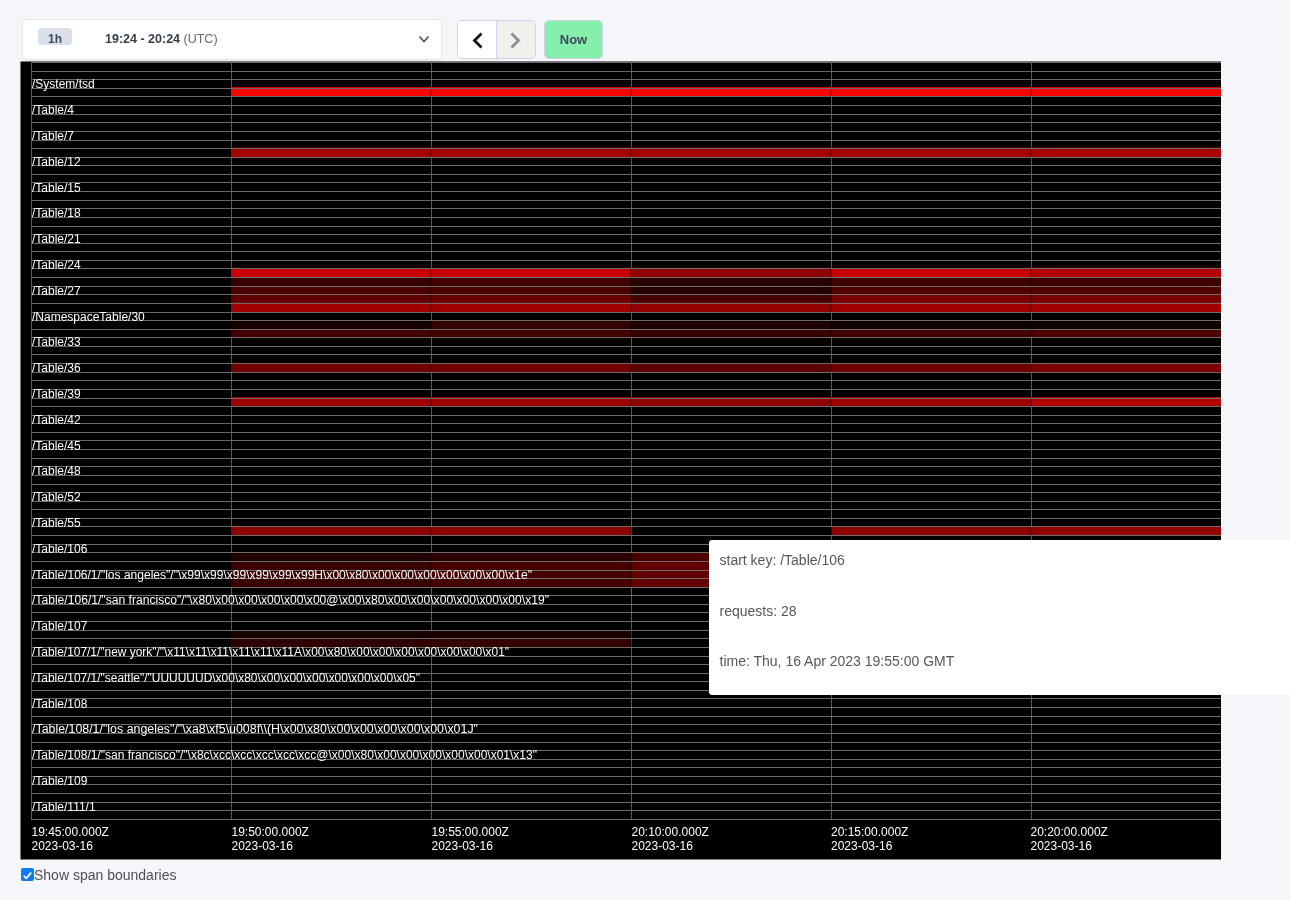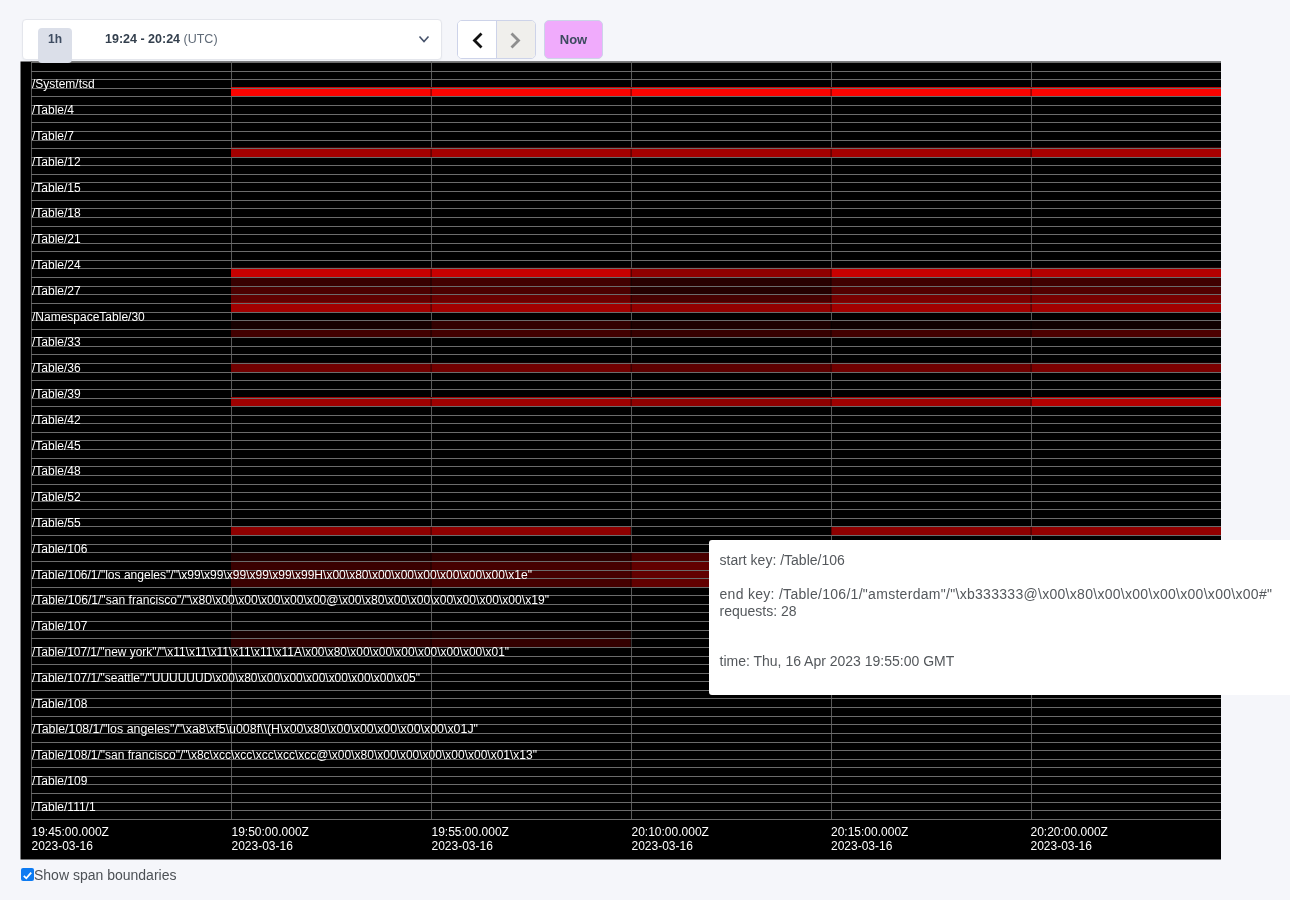--- a/index.html
+++ b/index.html
@@ -279,43 +279,42 @@
 <text x="631.5" y="831.5" dominant-baseline="central">20:10:00.000Z</text>
 <text x="631.5" y="845.5" dominant-baseline="central">2023-03-16</text>
 <text x="831.0" y="831.5" dominant-baseline="central">20:15:00.000Z</text>
 <text x="831.0" y="845.5" dominant-baseline="central">2023-03-16</text>
 <text x="1030.5" y="831.5" dominant-baseline="central">20:20:00.000Z</text>
 <text x="1030.5" y="845.5" dominant-baseline="central">2023-03-16</text>
 </g>
 </svg>
 
 <div class="abs" style="left:22px;top:19px;width:418px;height:39px;background:#fff;border:1px solid #e4e6ec;border-radius:4px;box-shadow:0 1px 2px rgba(30,40,80,0.04);">
-  <div class="abs" style="left:15px;top:8px;width:34px;height:35px;background:#dbdfe9;border-radius:4px;font-size:12px;font-weight:bold;color:#3e4c61;text-align:center;line-height:23px;">1h</div>
+  <div class="abs" style="left:15px;top:8px;width:34px;height:17px;background:#dbdfe9;border-radius:4px;font-size:12px;font-weight:bold;color:#3e4c61;text-align:center;line-height:23px;">1h</div>
   <div class="abs" style="left:59px;top:0;height:39px;line-height:39px;font-size:12.5px;color:#333f4d;white-space:nowrap;margin-left:23px;"><b>19:24 - 20:24</b> <span style="color:#5f6a77;">(UTC)</span></div>
   <svg class="abs" style="left:395px;top:14px;" width="12" height="10" viewBox="0 0 12 10">
       <path d="M1.5 2.5 L6 7.5 L10.5 2.5" fill="none" stroke="#46536b" stroke-width="1.6"></path>
     </svg>
 </div>
 <div class="abs" style="left:457px;top:20px;width:77px;height:37px;border:1px solid #cdd3e9;border-radius:5px;background:#fff;overflow:hidden;display:flex;">
   <div style="width:38px;height:37px;background:#fff;border-right:1px solid #cdd3e9;position:relative;">
     <svg class="abs" style="left:14px;top:11px;" width="11" height="17" viewBox="0 0 11 17">
         <path d="M9.5 1.5 L2.5 8.5 L9.5 15.5" fill="none" stroke="#111" stroke-width="2.8"></path>
       </svg>
   </div>
   <div style="width:38px;height:37px;background:#f0efec;position:relative;">
     <svg class="abs" style="left:13px;top:11px;" width="11" height="17" viewBox="0 0 11 17">
         <path d="M1.5 1.5 L8.5 8.5 L1.5 15.5" fill="none" stroke="#8e8e8e" stroke-width="2.8"></path>
       </svg>
   </div>
 </div>
-<div class="abs" style="left:544px;top:20px;width:57px;height:37px;background:#f0abfc;border:1px solid #cdd3e9;border-radius:5px;font-size:13px;font-weight:bold;color:#3c4a5e;text-align:center;line-height:37px;">Now</div>
+<div class="abs" style="left:544px;top:20px;width:57px;height:37px;background:#86efac;border:1px solid #cdd3e9;border-radius:5px;font-size:13px;font-weight:bold;color:#3c4a5e;text-align:center;line-height:37px;">Now</div>
 
 <div class="abs" style="left:709px;top:540px;width:571px;height:155px;background:#ffffff;border-radius:3px;font-size:14px;color:#54585c;padding-left:20px;">
   <div class="abs" style="left:10.5px;top:12px;white-space:nowrap;">start key: /Table/106</div>
-  <div class="abs" style="left:10.5px;top:46px;white-space:nowrap;letter-spacing:0.29px;">end key: /Table/106/1/"amsterdam"/"\xb333333@\x00\x80\x00\x00\x00\x00\x00\x00#"</div>
   <div class="abs" style="left:10.5px;top:63px;white-space:nowrap;">requests: 28</div>
   <div class="abs" style="left:10.5px;top:112.5px;white-space:nowrap;">time: Thu, 16 Apr 2023 19:55:00 GMT</div>
 </div>
 
 <div class="abs" style="left:21px;top:868px;width:13px;height:13px;background:#0d7bf2;border-radius:2px;">
   <svg width="13" height="13" viewBox="0 0 13 13">
       <path d="M2.8 6.8 L5.3 9.3 L10.2 3.6" fill="none" stroke="#fff" stroke-width="1.8"></path>
     </svg>
 </div>
 <div class="abs" style="left:34px;top:868px;height:14px;line-height:14px;font-size:14px;color:#4c5055;">Show span boundaries</div>

